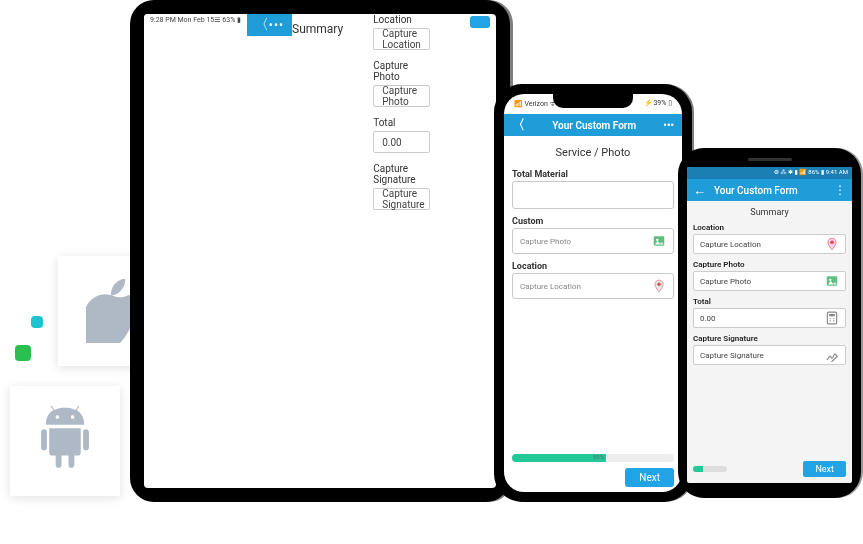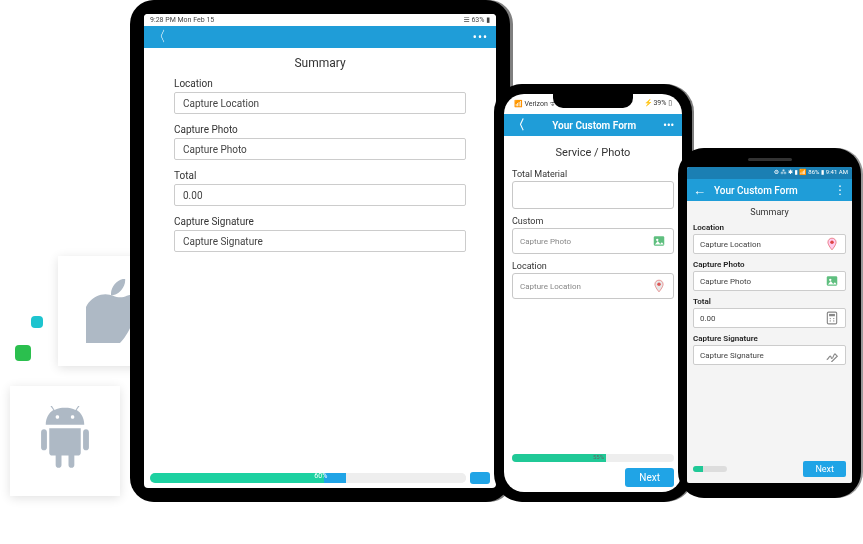--- a/index.html
+++ b/index.html
@@ -4,21 +4,21 @@
 <style>
   * { box-sizing: border-box; margin: 0; padding: 0; font-family: -apple-system, BlinkMacSystemFont, "Segoe UI", Roboto, Helvetica, Arial, sans-serif; }
   body { width: 863px; height: 544px; background:#fff; position:relative; overflow:hidden; }
 
   
   .ipad {
     position:absolute; left:130px; top:0; width:380px; height:502px;
     background:#000; border-radius:24px; padding:14px;
     box-shadow: 3px 0 0 rgba(0,0,0,.5);
   }
-  .ipad .screen { width:100%; height:100%; background:#fff; border-radius:4px; overflow:hidden; display:flex; flex-direction:column; }
+  .ipad .screen { width:100%; height:100%; background:#fff; border-radius:4px; overflow:hidden; display:flex; }
   .ipad-status { height:12px; background:#fff; font-size:7px; color:#444; display:flex; justify-content:space-between; padding:2px 6px; }
   .ipad-bar { height:22px; background:#1f9dd8; display:flex; align-items:center; justify-content:space-between; padding:0 8px; }
   .ipad-bar .chev { color:#fff; font-size:14px; }
   .ipad-bar .menu  { color:#fff; font-size:12px; letter-spacing:1px; }
   .ipad-title { text-align:center; font-size:12px; color:#333; padding:8px 0; }
   .ipad-body { flex:1; overflow:hidden; padding:0 30px; }
   .ipad-field { margin-bottom:10px; }
   .ipad-field label { font-size:10px; color:#333; display:block; margin-bottom:3px; }
   .ipad-field .box { border:1px solid #ccc; border-radius:2px; height:22px; font-size:10px; color:#444; padding:0 8px; display:flex; align-items:center; background:#fff; }
   .ipad-footer { height:18px; display:flex; gap:4px; padding:3px 6px 5px 6px; align-items:center; }
@@ -34,21 +34,21 @@
     box-shadow: 2px 0 0 rgba(0,0,0,.5);
   }
   .iphone .screen { width:100%; height:100%; background:#fff; border-radius:20px; overflow:hidden; display:flex; flex-direction:column; position:relative; }
   .notch { position:absolute; top:0; left:50%; transform:translateX(-50%); width:80px; height:14px; background:#000; border-radius:0 0 10px 10px; z-index:2; }
   .iphone-status { height:20px; font-size:7px; color:#333; display:flex; justify-content:space-between; padding:5px 10px 0 10px; }
   .iphone-bar { height:22px; background:#1f9dd8; color:#fff; display:flex; align-items:center; justify-content:space-between; padding:0 8px; font-size:10px; font-weight:600; }
   .iphone-bar .chev { font-size:13px; }
   .iphone-title { text-align:center; font-size:11px; color:#333; padding:10px 0; }
   .iphone-body { flex:1; padding:0 8px; overflow:hidden; }
   .iphone-field { margin-bottom:7px; }
-  .iphone-field label { font-size:9px; color:#333; display:block; margin-bottom:2px; }
+  .iphone-field label { font-size:9px; color:#333; display:block; margin-bottom:2px;font-weight:bold; }
   .iphone-field .box { border:1px solid #c8c8c8; border-radius:3px; height:26px; font-size:8px; color:#888; padding:0 7px; display:flex; align-items:center; justify-content:space-between; background:#fff; }
   .iphone-field .box.tall { height:28px; }
   .iphone-footer { height:42px; padding:4px 8px 10px 8px; }
   .iphone-prog { height:8px; border-radius:4px; background:#eee; position:relative; overflow:hidden; margin-bottom:6px; }
   .iphone-prog .fill { position:absolute; left:0; top:0; height:100%; width:58%; background:#20c997; }
   .iphone-prog .lbl { position:absolute; left:50%; top:-1px; font-size:6px; color:#666; }
   .iphone-next { float:right; background:#20a4e6; color:#fff; font-size:10px; padding:4px 14px; border-radius:3px; }
 
   
   .android {

